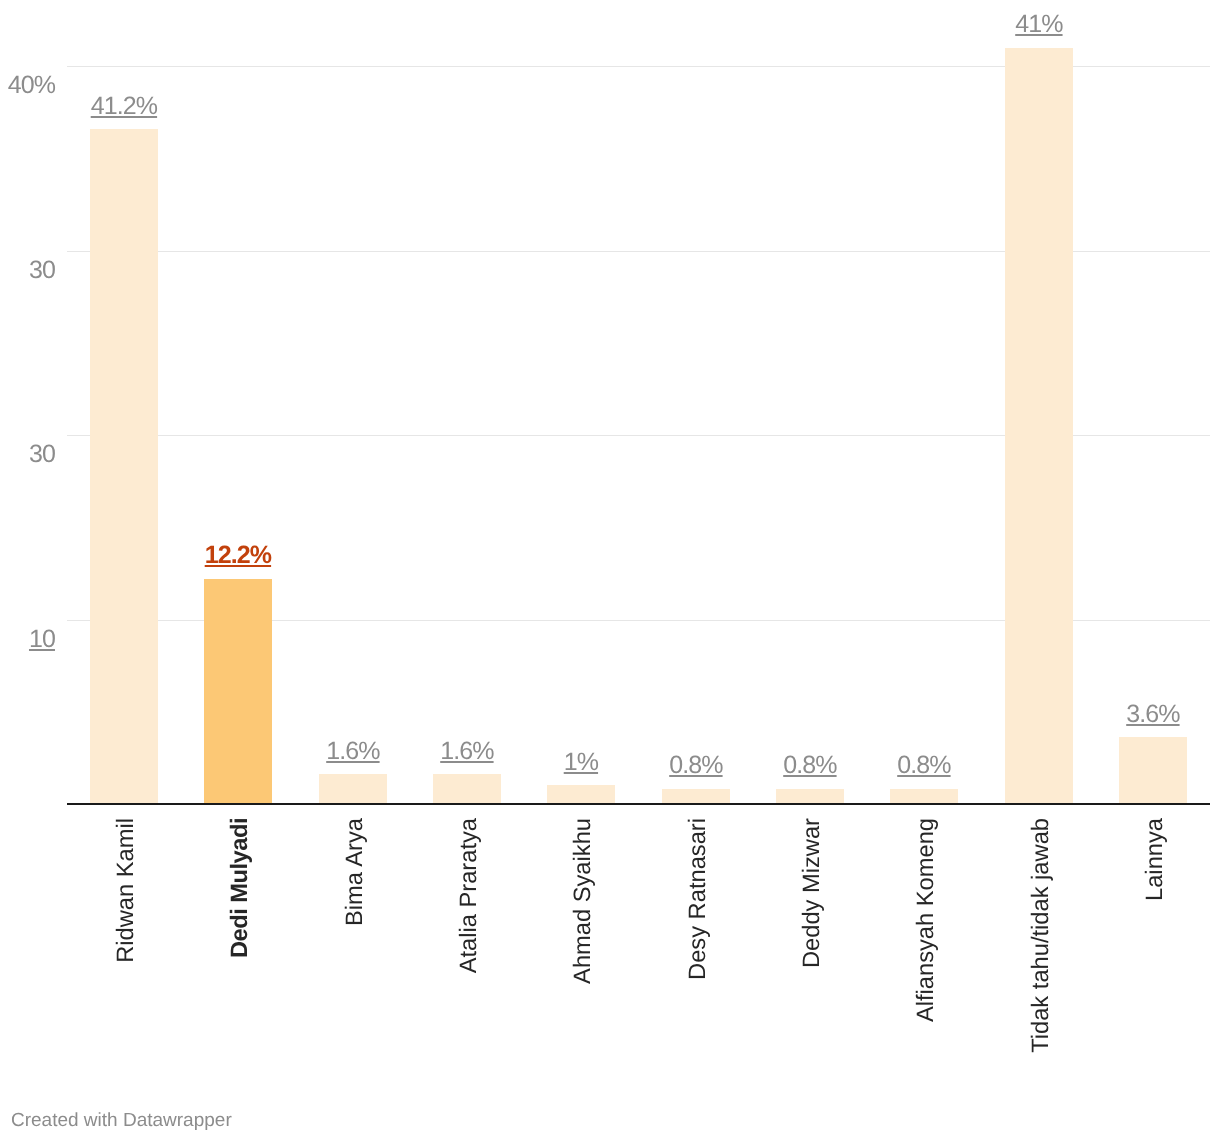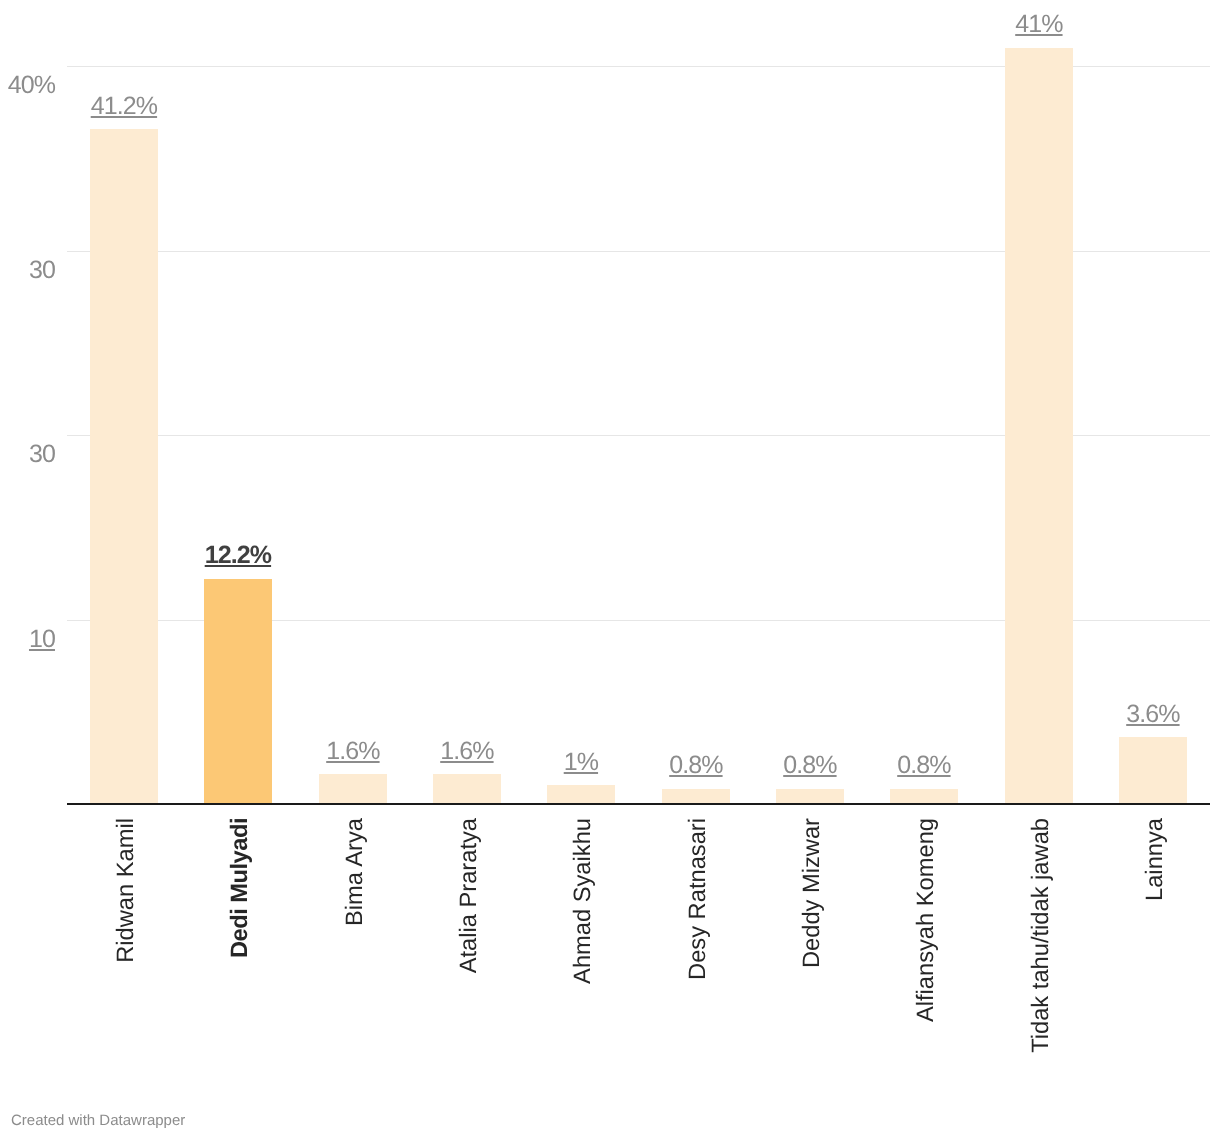--- a/index.html
+++ b/index.html
@@ -24,30 +24,30 @@
     position:absolute; background:#1a1a1a; height:2.2px;
   }
   .bar { position:absolute; }
   .vlabel {
     position:absolute; font-size:25px; line-height:25px; white-space:nowrap;
     will-change:transform;
     text-align:center; color:#8c8c8c; letter-spacing:-0.9px;
     padding-right:0.9px;
     text-decoration:underline;
   }
-  .vlabel.hl { color:#404040; font-weight:700; }
+  .vlabel.hl { color:#c2410c; font-weight:700; }
   .xlabel {
     position:absolute; font-size:23.7px; line-height:26px; white-space:nowrap;
     will-change:transform;
     color:#262626; transform-origin:0 0; transform:rotate(-90deg);
     width:400px; text-align:right;
   }
   .xlabel.hl { font-weight:700; letter-spacing:-0.5px; }
   .footer {
-    position:absolute; color:#8c8c8c; font-size:15px; line-height:22px;
+    position:absolute; color:#8c8c8c; font-size:19px; line-height:22px;
     white-space:nowrap; will-change:transform;text-align:center;
   }
 </style>
 </head>
 <body>
 
 <div id="chart">
   <div id="grid-layer">
       <div class="gridline" style="left: 66.6px; width: 1143.2px; top: 620px; background: rgb(230, 230, 230);"></div>
       <div class="gridline" style="left: 66.6px; width: 1143.2px; top: 435px; background: rgb(230, 230, 230);"></div>

